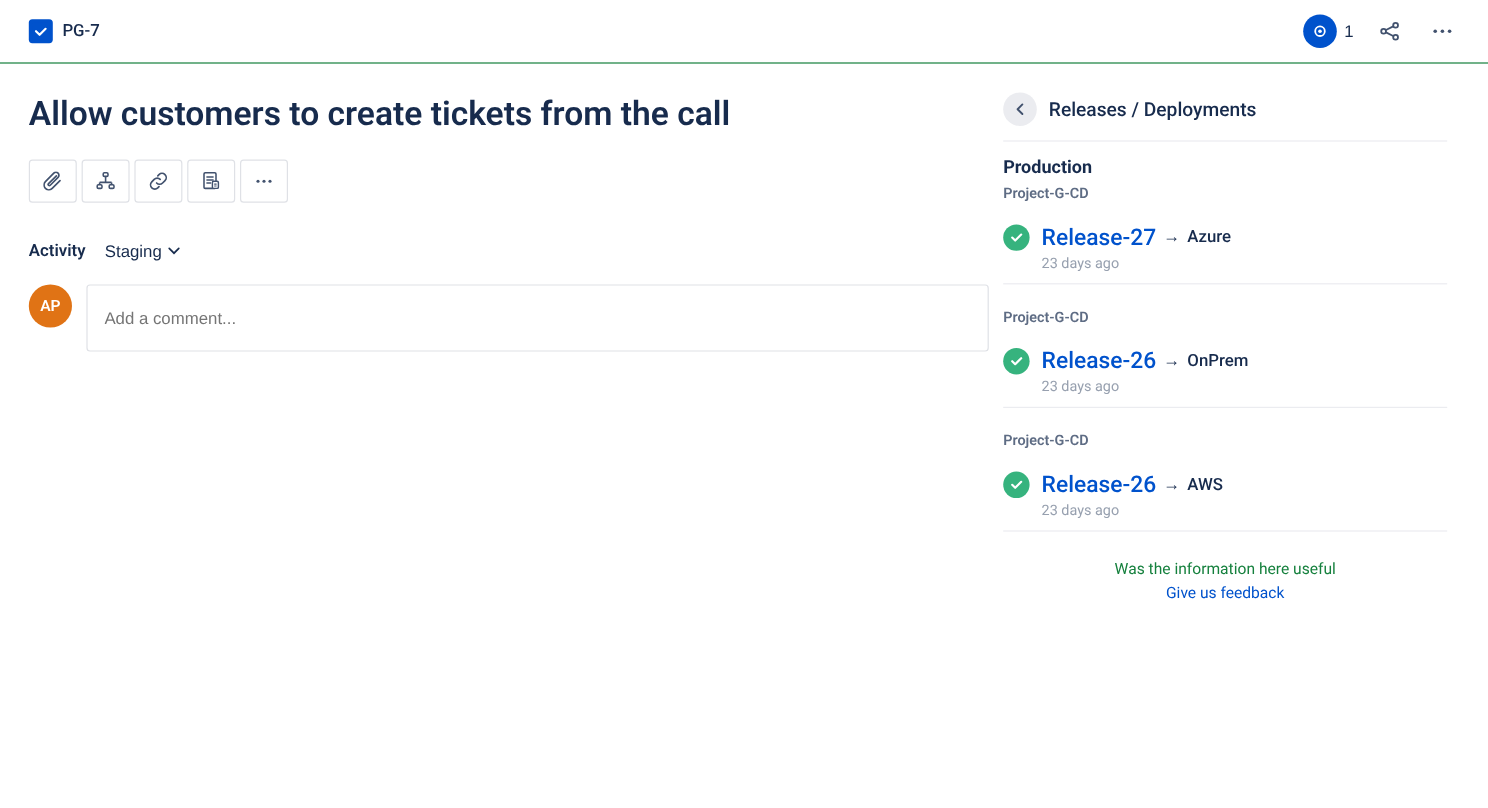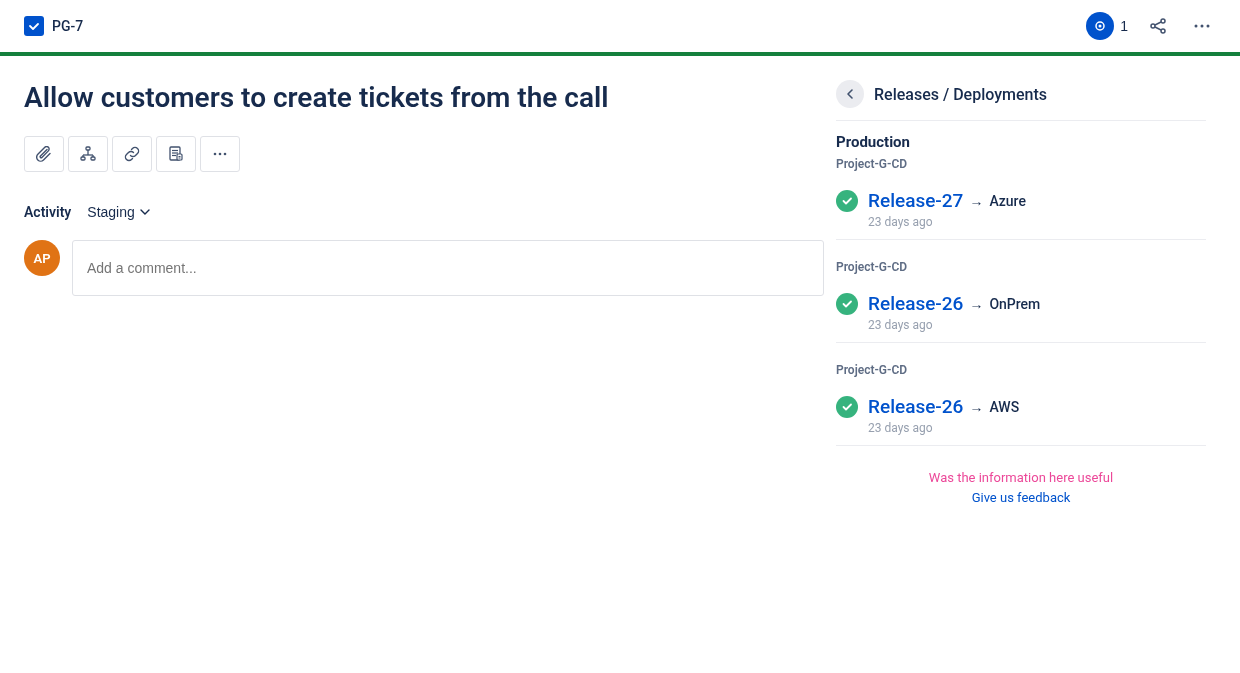--- a/index.html
+++ b/index.html
@@ -15,21 +15,21 @@
       width: 1240px;
       min-height: 673px;
       background: #fff;
     }
     
     .top-bar {
       display: flex;
       align-items: center;
       justify-content: space-between;
       padding: 12px 24px;
-      border-bottom: 4px solid #15803d;
+      border-bottom: 1px solid #15803d;
     }
     .top-bar-left {
       display: flex;
       align-items: center;
       gap: 8px;
     }
     .issue-icon {
       width: 20px;
       height: 20px;
       background: #0052cc;
@@ -290,21 +290,21 @@
     .release-time {
       font-size: 12px;
       color: #97a0af;
     }
     .feedback-section {
       margin-top: 24px;
       text-align: center;
     }
     .feedback-text {
       font-size: 13px;
-      color: #ec4899;
+      color: #15803d;
       margin-bottom: 4px;
     }
     .feedback-link {
       font-size: 13px;
       color: #0052cc;
       cursor: pointer;
       text-decoration: none;
     }
   </style>
 </head>

